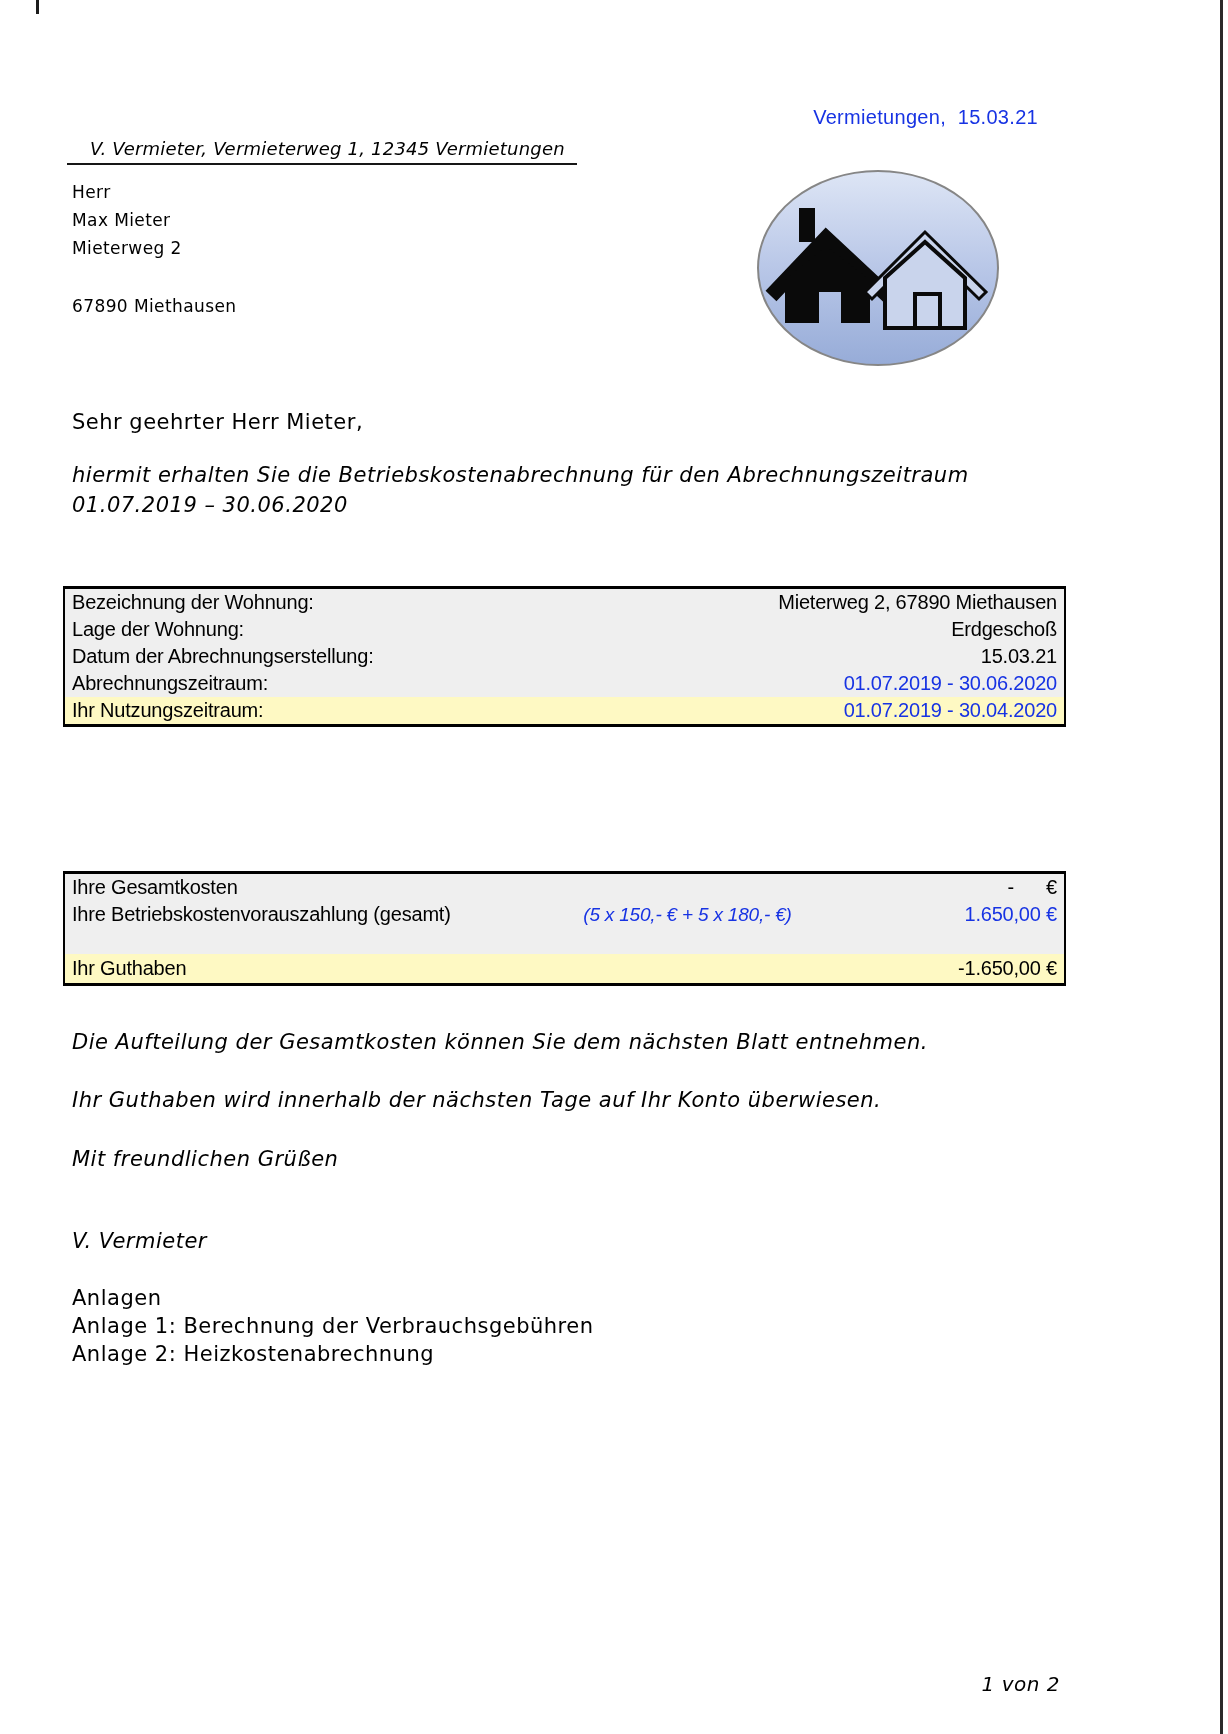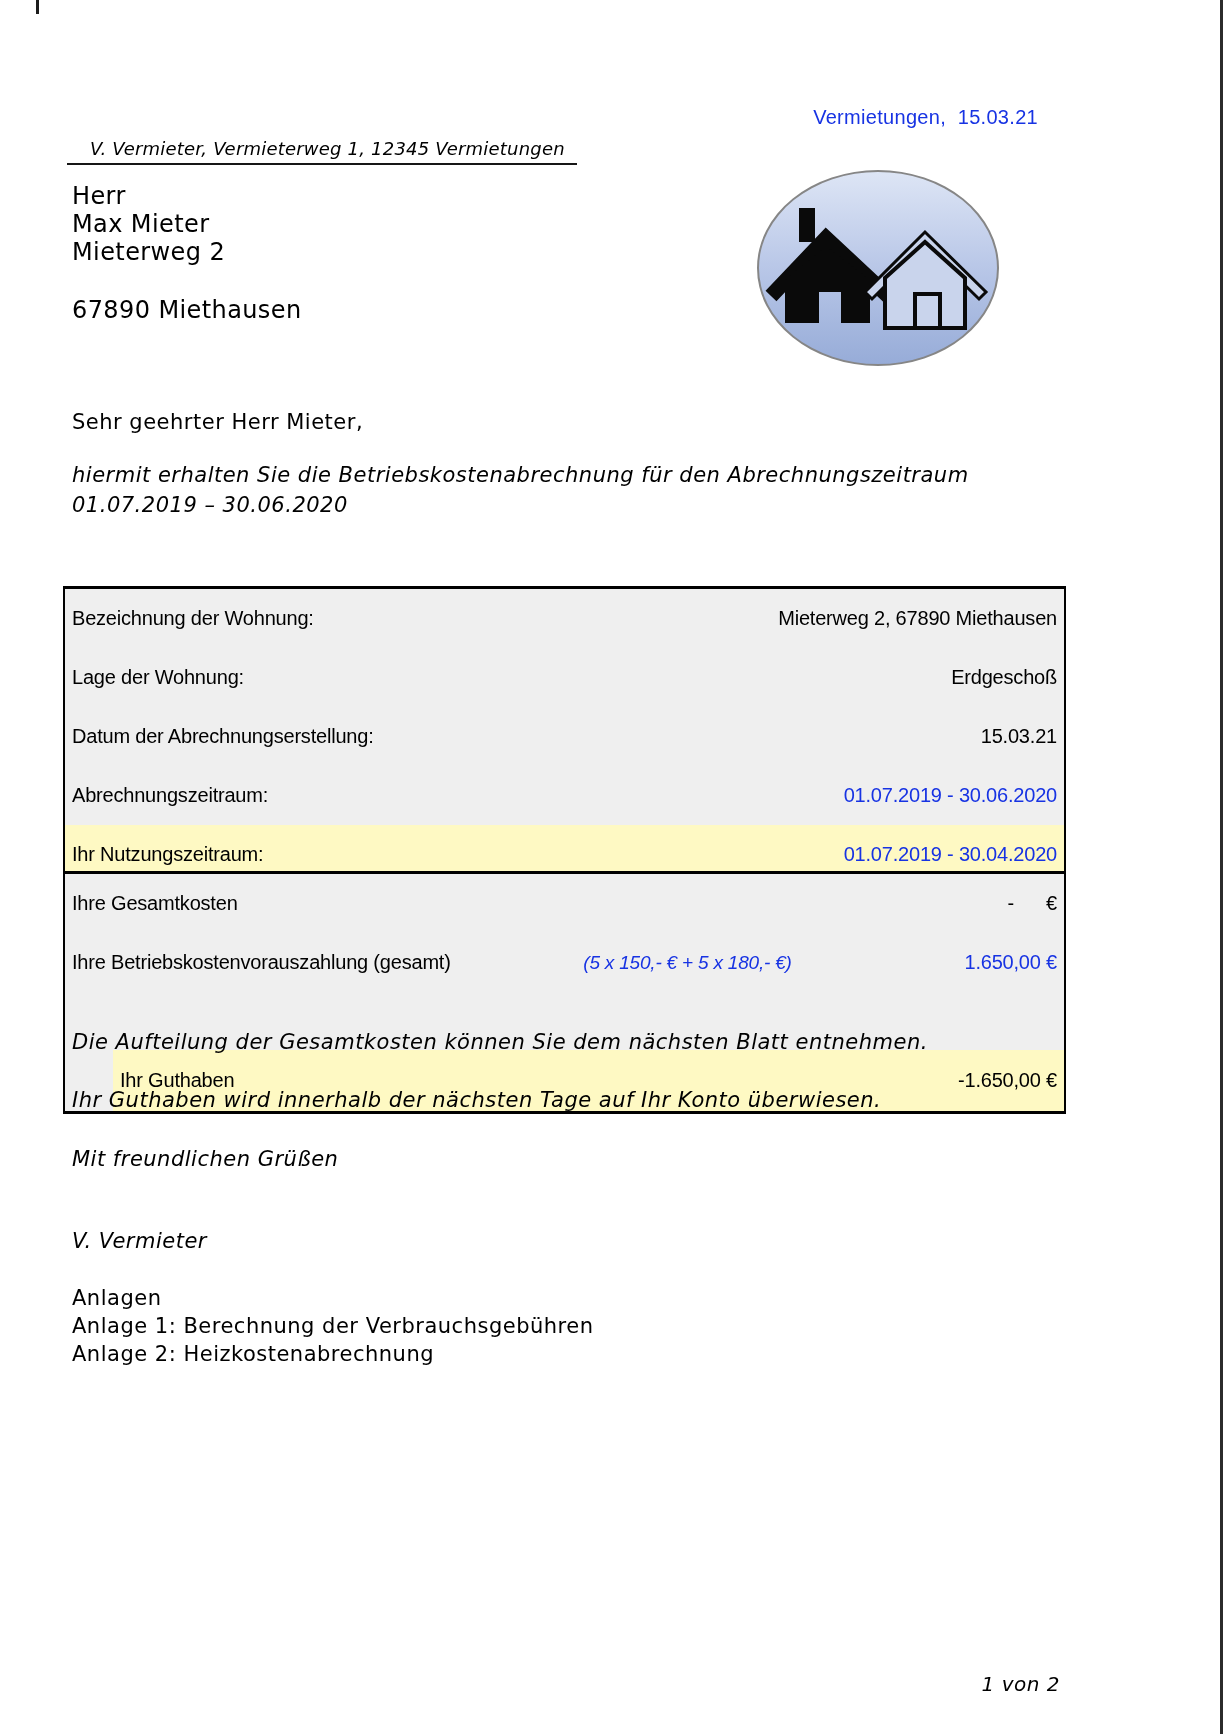--- a/index.html
+++ b/index.html
@@ -12,41 +12,41 @@
   .blue{color:#1733e3;}
 
   
   .edge-right{left:1220px;top:0;width:3px;height:1734px;background:#2b2b2b;}
   .tick-topleft{left:36px;top:0;width:3px;height:14px;background:#1c1c1c;}
 
   
   .date-line{top:106px;right:190px;font-size:20px;letter-spacing:.3px;}
   .sender-line{top:138px;left:90px;font-size:18px;letter-spacing:.2px;text-align:right;}
   .sender-rule{top:163px;left:67px;width:510px;height:2px;background:#161616;}
-  .addr{left:72px;font-size:24px;letter-spacing:.4px;}
+  .addr{left:72px;font-size:17px;letter-spacing:.4px;}
 
   
   .logo{left:757px;top:170px;width:242px;height:196px;border:2px solid #868686;border-radius:50%;
         background:linear-gradient(180deg,#dde5f5 0%,#bac8e8 48%,#97acd8 100%);box-sizing:border-box;}
   .logo svg{position:absolute;left:0;top:0;}
 
   
   .bodytext{left:72px;font-size:21px;letter-spacing:.5px;}
   .heading{left:67px;font-size:24px;font-weight:bold;letter-spacing:-.5px;font-family:"Liberation Sans",sans-serif;margin-top:32px;}
 
   
   .dtable{left:63px;width:1003px;border:2px solid #000;border-top-width:3px;border-bottom-width:3px;
           box-sizing:border-box;background:#efefef;font-size:20px;letter-spacing:-.2px;}
-  .t-row{display:flex;justify-content:space-between;align-items:center;height:27px;padding:16px 7px;position:relative;}
+  .t-row{display:flex;justify-content:space-between;align-items:center;height:27px;padding:0 7px;position:relative;}
   .t-row.dark{background:#fef9c3;}
   .t-label{white-space:nowrap;}
   .t-val{white-space:pre;text-align:right;}
   .t-mid{position:absolute;left:505px;width:235px;text-align:center;font-size:19px;white-space:pre;}
   #table2 .t-row:nth-child(3){height:26px;}
-  #table2 .t-row:nth-child(4){height:29px;margin-left:48px;}
+  #table2 .t-row:nth-child(4){height:29px;}
 
   .anlagen-h{text-underline-offset:4px;}
   .footer{top:1672px;right:168px;font-size:20px;letter-spacing:.5px;}
 </style>
 </head>
 <body>
 
 <div id="page">
 
   <div class="abs edge-right"></div>

